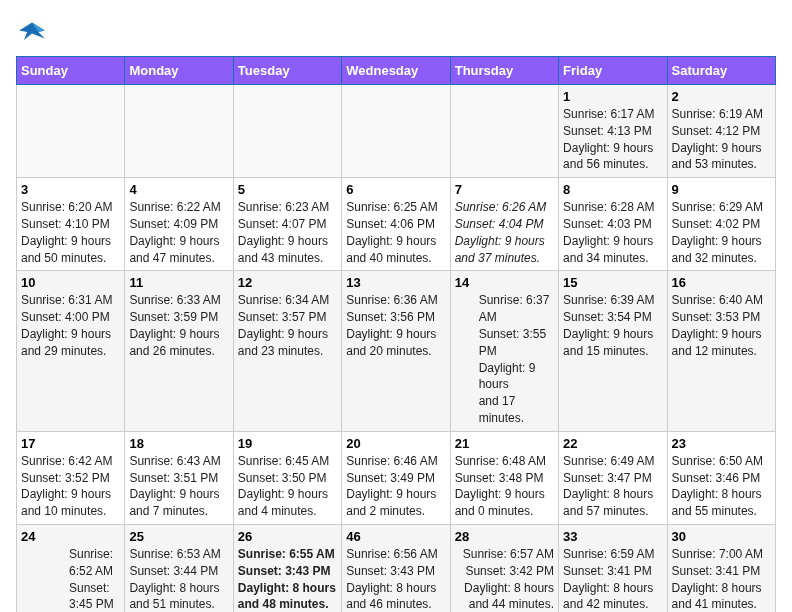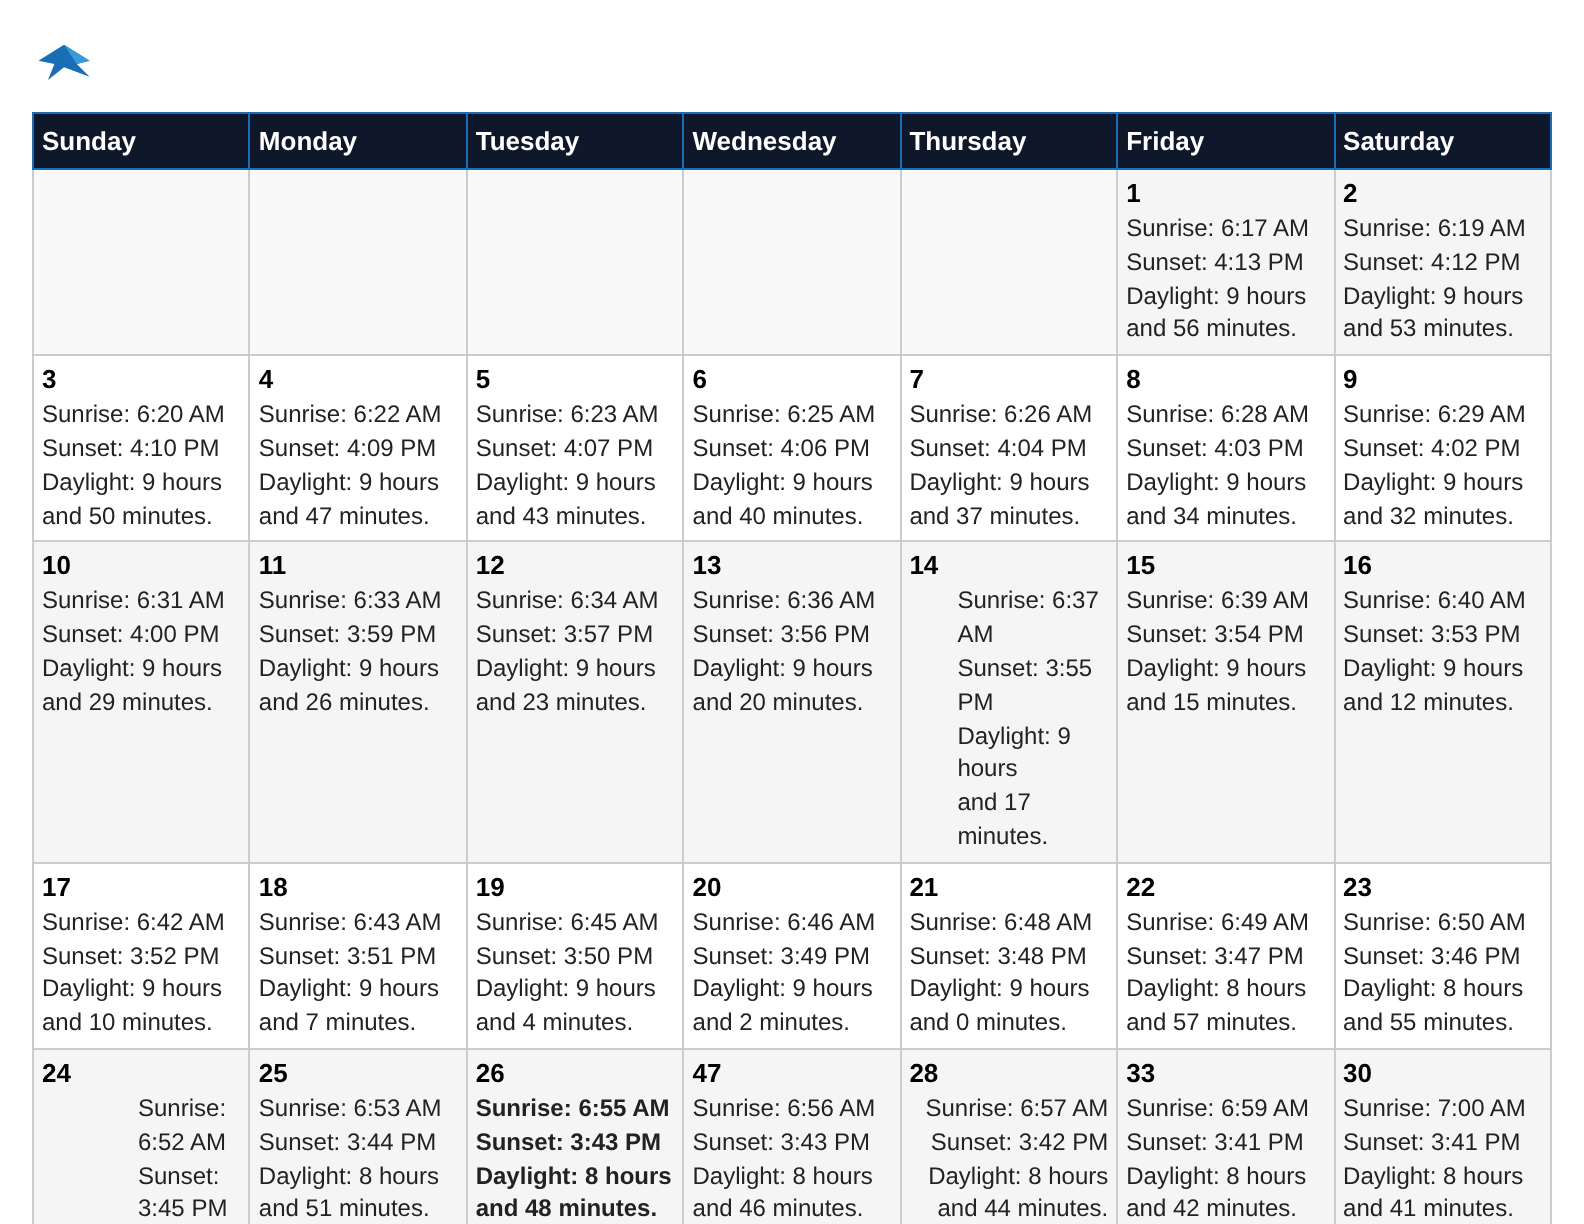--- a/index.html
+++ b/index.html
@@ -42,21 +42,21 @@
     .subtitle {
       font-size: 15px;
       color: #555;
     }
     .calendar {
       width: 100%;
       border-collapse: collapse;
       font-size: 11px;
     }
     .calendar thead th {
-      background: #0f172a;
+      background: #8b5cf6;
       color: #fff;
       padding: 6px 4px;
       text-align: left;
       font-size: 13px;
       font-weight: bold;
       border: 1px solid #1a6eb5;
     }
     .calendar tbody td {
       border: 1px solid #ccc;
       vertical-align: top;
@@ -160,21 +160,21 @@
         </td>
         <td>
           <span class="day-num">6</span>
           <div class="day-info" style="white-space: pre-line;">Sunrise: 6:25 AM
 Sunset: 4:06 PM
 Daylight: 9 hours
 and 40 minutes.</div>
         </td>
         <td>
           <span class="day-num">7</span>
-          <div class="day-info" style="white-space: pre-line;">Sunrise: 6:26 AM
+          <div class="day-info" style="white-space: pre-line; font-style: italic;">Sunrise: 6:26 AM
 Sunset: 4:04 PM
 Daylight: 9 hours
 and 37 minutes.</div>
         </td>
         <td>
           <span class="day-num">8</span>
           <div class="day-info" style="white-space: pre-line;">Sunrise: 6:28 AM
 Sunset: 4:03 PM
 Daylight: 9 hours
 and 34 minutes.</div>
@@ -305,21 +305,21 @@
 and 51 minutes.</div>
         </td>
         <td>
           <span class="day-num">26</span>
           <div class="day-info" style="white-space: pre-line; font-weight: bold;">Sunrise: 6:55 AM
 Sunset: 3:43 PM
 Daylight: 8 hours
 and 48 minutes.</div>
         </td>
         <td>
-          <span class="day-num">47</span>
+          <span class="day-num">46</span>
           <div class="day-info" style="white-space: pre-line;">Sunrise: 6:56 AM
 Sunset: 3:43 PM
 Daylight: 8 hours
 and 46 minutes.</div>
         </td>
         <td>
           <span class="day-num">28</span>
           <div class="day-info" style="white-space: pre-line; text-align: right;">Sunrise: 6:57 AM
 Sunset: 3:42 PM
 Daylight: 8 hours

